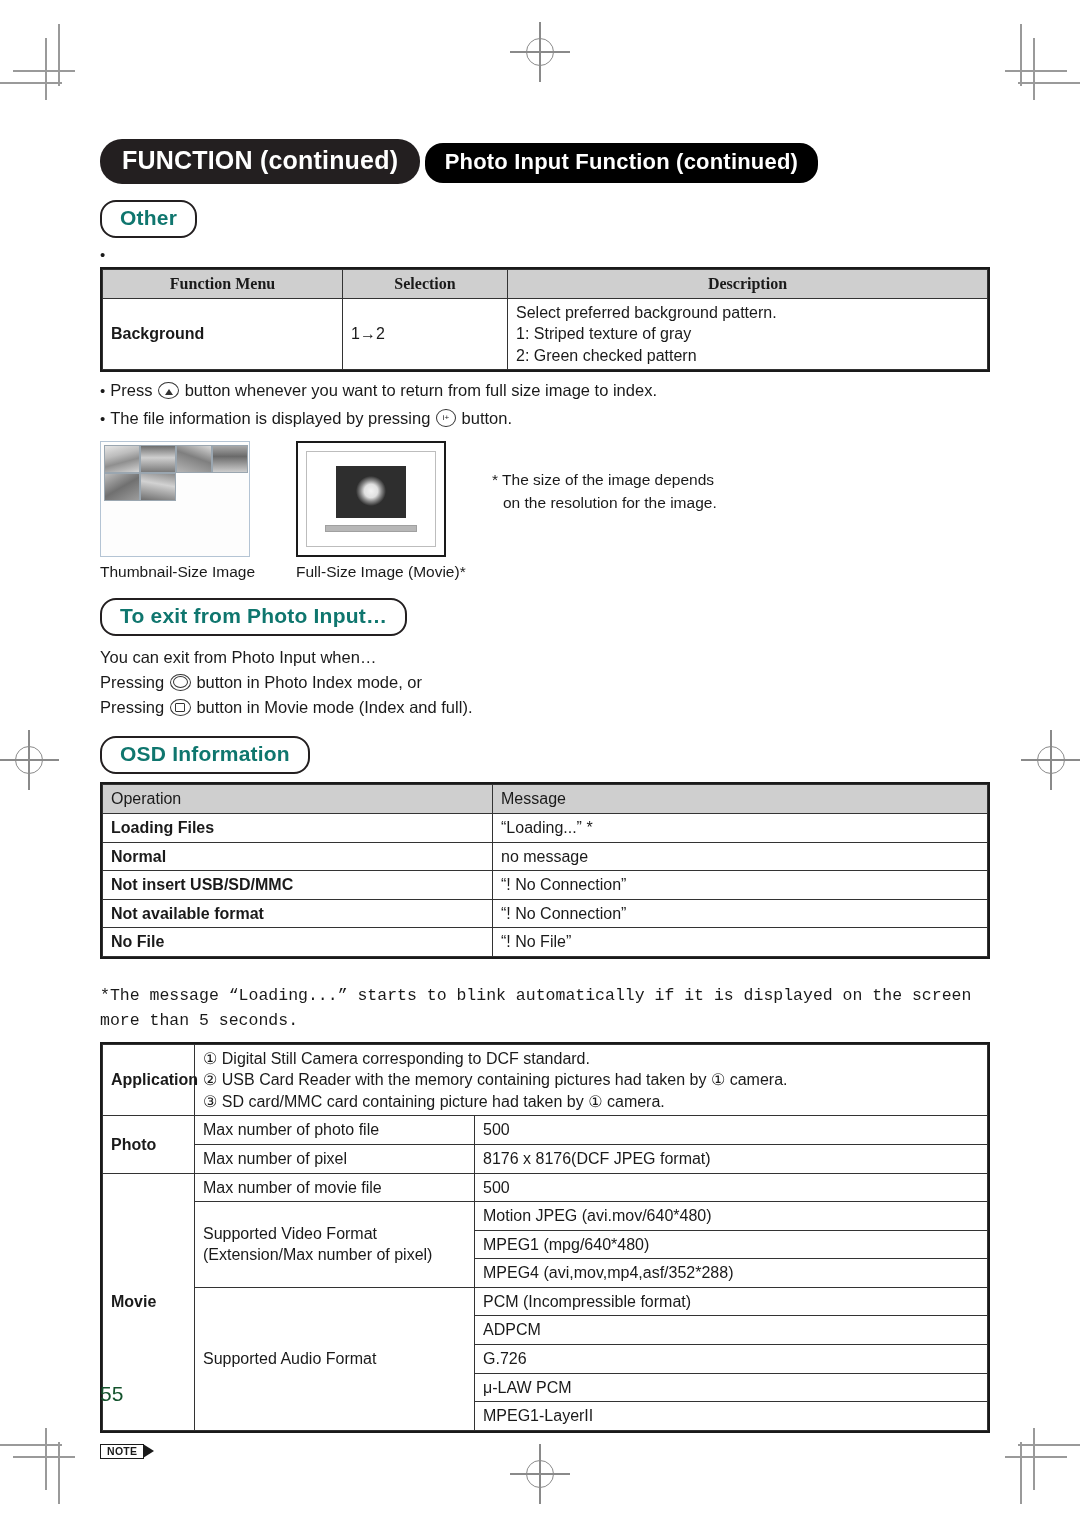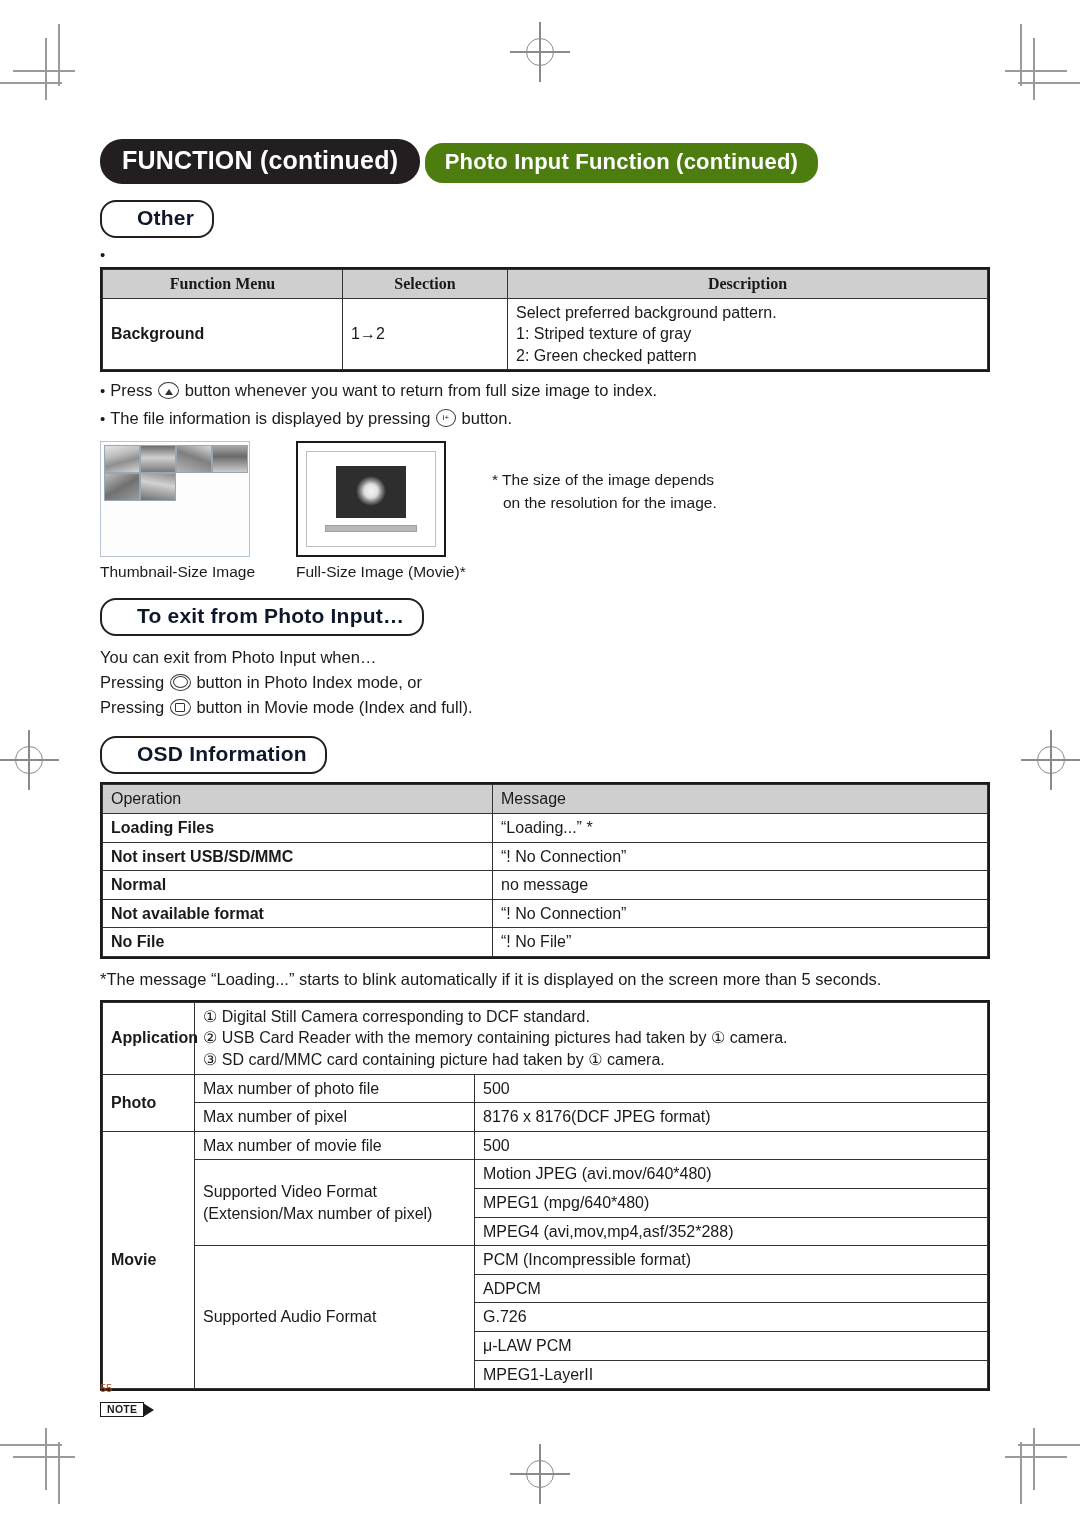--- a/index.html
+++ b/index.html
@@ -48,37 +48,37 @@
     color: #ffffff;
     font-size: 25px;
     font-weight: bold;
     padding: 7px 22px 9px 22px;
     border-radius: 22px;
     letter-spacing: 0.2px;
     text-align: right;
   }
   .h-section {
     display: inline-block;
-    background: #4d7c0f;
+    background: #000000;
     color: #ffffff;
     font-size: 22px;
     font-weight: bold;
     padding: 6px 20px 8px 20px;
     border-radius: 18px;
     margin-top: 13px;
     letter-spacing: 0.2px;
   }
   .h-sub {
     display: inline-block;
     background: #ffffff;
-    color: #0f172a;
+    color: #0f766e;
     border: 2.5px solid #231f20;
     font-size: 21px;
     font-weight: bold;
-    padding: 4px 18px 6px 35px;
+    padding: 4px 18px 6px 18px;
     border-radius: 16px;
     letter-spacing: 0.2px;
   }
 
   .bullet-line {
     font-size: 16.5px;
     margin: 0;
     line-height: 1.45;
     display: flex;
     align-items: baseline;
@@ -313,22 +313,22 @@
     width: 0; height: 0;
     border-top: 7px solid transparent;
     border-bottom: 7px solid transparent;
     border-left: 11px solid #1a1a1a;
     margin-left: -1px;
   }
 
   .page-num {
     position: absolute;
     left: 100px; top: 1382px;
-    font-size: 11px;
-    color: #c2410c;
+    font-size: 21px;
+    color: #14532d;
   }
 </style>
 </head>
 <body>
 
 <div>
   <div class="cropmark cm-h" style="left:0;   top:82px;  width:62px;"></div>
   <div class="cropmark cm-v" style="left:45px; top:38px;  height:62px;"></div>
   <div class="cropmark cm-h" style="left:13px; top:70px;  width:62px;"></div>
   <div class="cropmark cm-v" style="left:58px; top:24px;  height:62px;"></div>
@@ -498,40 +498,40 @@
       <tbody>
         <tr>
           <th class="hdr-left">Operation</th>
           <th class="hdr-left">Message</th>
         </tr>
         <tr>
           <td class="b">Loading Files</td>
           <td>“Loading...” *</td>
         </tr>
         <tr>
+          <td class="b">Normal</td>
+          <td>no message</td>
+        </tr>
+        <tr>
           <td class="b">Not insert USB/SD/MMC</td>
           <td>“! No Connection”</td>
         </tr>
         <tr>
-          <td class="b">Normal</td>
-          <td>no message</td>
-        </tr>
-        <tr>
           <td class="b">Not available format</td>
           <td>“! No Connection”</td>
         </tr>
         <tr>
           <td class="b">No File</td>
           <td>“! No File”</td>
         </tr>
       </tbody>
     </table>
   </div>
 
-  <div class="plain" style="margin-top:8px;">*The message “Loading...” starts to blink automatically if it is displayed on the screen more than 5 seconds.</div>
+  <div class="plain" style="margin-top:25px;font-family:Liberation Mono, monospace;">*The message “Loading...” starts to blink automatically if it is displayed on the screen more than 5 seconds.</div>
 
   
 
   <div class="tbl-wrap" style="margin-top:8px;">
     <table class="doc">
       <colgroup>
           <col style="width:92px;">
           <col style="width:280px;">
           <col>
         </colgroup>

